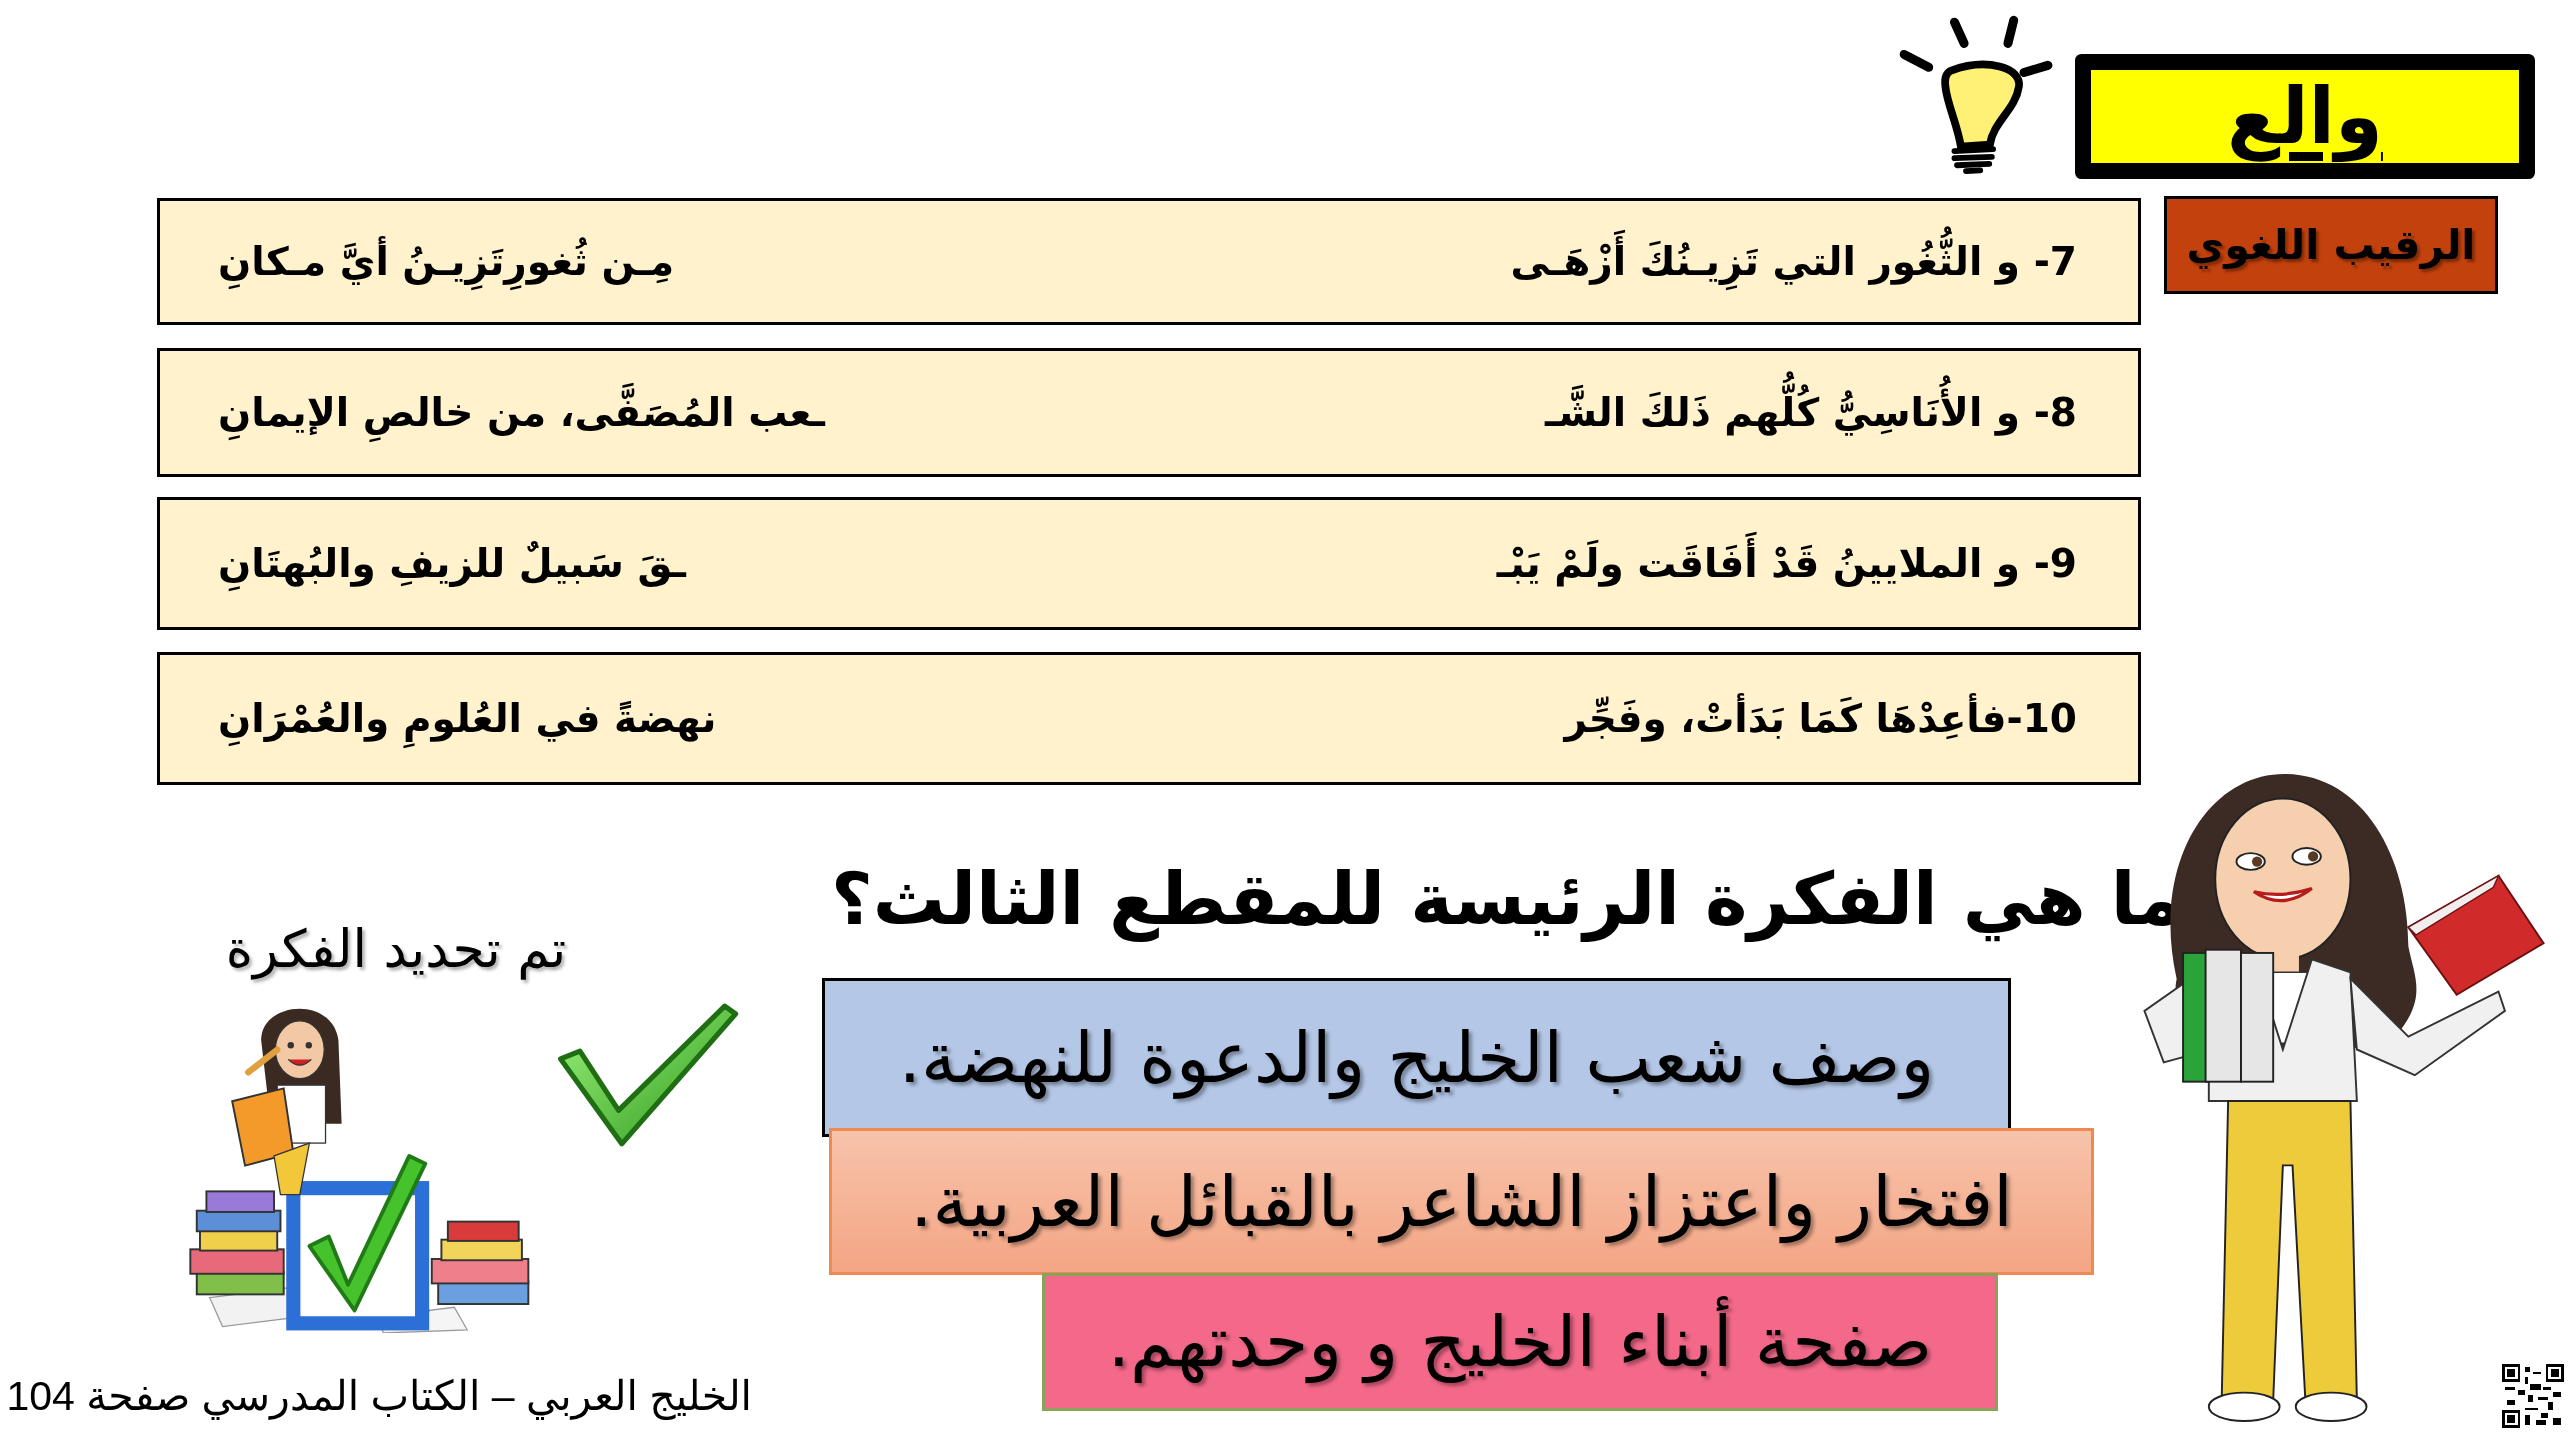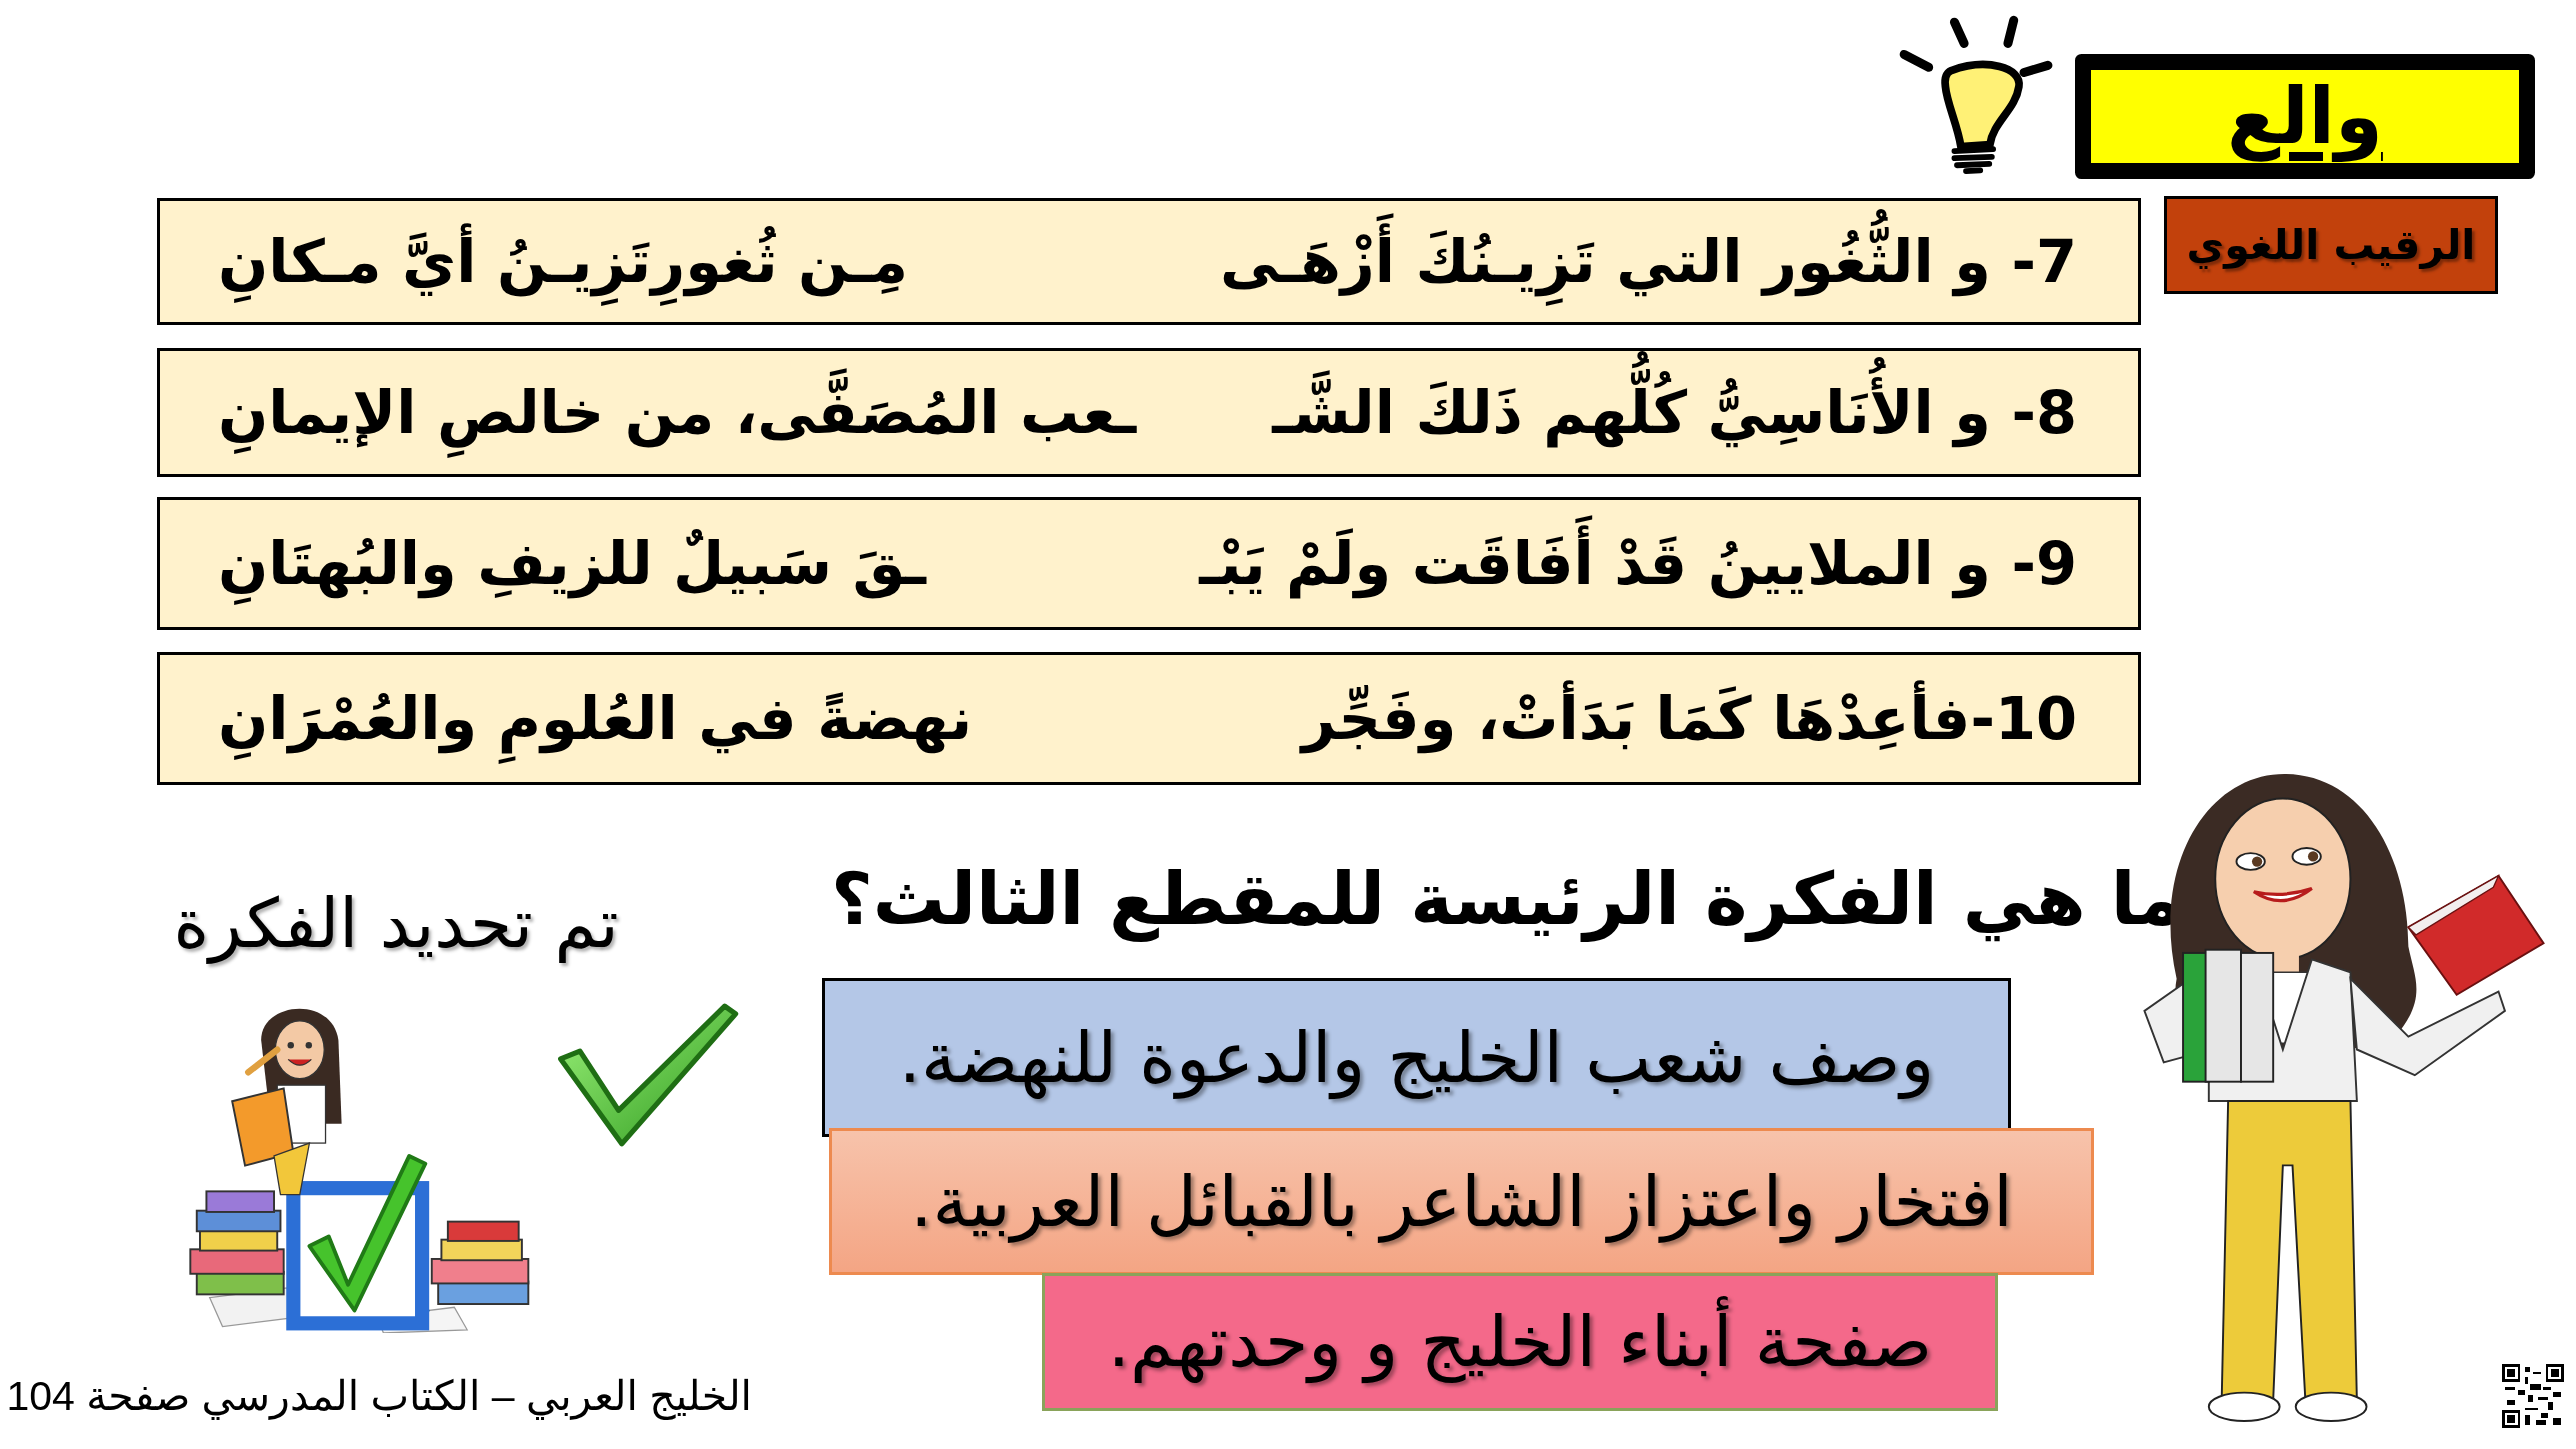--- a/index.html
+++ b/index.html
@@ -2,43 +2,43 @@
 <html style="font-size:10.3px"><head>
 <meta charset="utf-8">
 <style>
   html, body { margin:0; padding:0; background:#ffffff; }
   body { width:2576px; height:1449px; position:relative; overflow:hidden;
          font-family:"DejaVu Sans", "Liberation Sans", sans-serif; color:#000; }
   .abs { position:absolute; }
   .verse-box { position:absolute; left:157px; width:1984px; background:#fff2cc;
                border:3.9px solid #000; box-sizing:border-box; }
   .verse-box .h { position:absolute; top:0; bottom:0; display:flex; align-items:center;
-                  font-weight:bold; font-size:59px; white-space:nowrap; direction:rtl;
+                  font-weight:bold; font-size:39px; white-space:nowrap; direction:rtl;
                   font-family:"DejaVu Sans", sans-serif;text-align:center; }
   .verse-box .h1 { right:61px; }
   .verse-box .h2 { left:58px; }
   .title-box { left:2075px; top:54px; width:460px; height:125px; background:#ffff00;
                border:16.7px solid #000; border-radius:6.4px; box-sizing:border-box;
                display:flex; align-items:center; justify-content:center; }
   .title-box span { font-weight:bold; font-size:77px; text-decoration:underline;
                     text-decoration-thickness:9px; text-underline-offset:9px; direction:rtl; }
   .sub-box { left:2164px; top:196px; width:334px; height:98px; background:#c2410c;
              border:3.9px solid #000; box-sizing:border-box; display:flex; align-items:center;
              justify-content:center; }
   .sub-box span { font-weight:bold; font-size:41px; direction:rtl; text-shadow:2.6px 2.6px 2.6px rgba(0,0,0,.35); }
   .question { left:831px; top:850px; width:1249px; height:97px; display:flex; align-items:center;
               justify-content:flex-end; font-size:72px; font-weight:bold; direction:rtl; white-space:nowrap; }
   .answer { position:absolute; box-sizing:border-box; display:flex; align-items:center; justify-content:center;
             font-size:70px; direction:rtl; white-space:nowrap; text-shadow:3.2px 3.2px 3.9px rgba(0,0,0,.35); }
   .a1 { left:822px; top:978px; width:1189px; height:159px; background:#b4c7e7; border:3.2px solid #000; }
   .a2 { left:829px; top:1128px; width:1265px; height:147px;
         background:linear-gradient(#f7c3ab,#f4a584); border:3.2px solid #ed8a4f; }
   .a3 { left:1042px; top:1273px; width:956px; height:138px; background:#f4698a; border:3.2px solid #8aa35a; }
-  .done-label { left:161px; top:880px; width:470px; height:87px; display:flex; align-items:center;
-                justify-content:center; font-size:68px; direction:rtl; white-space:nowrap;
+  .done-label { left:161px; top:905px; width:470px; height:87px; display:flex; align-items:center;
+                justify-content:center; font-size:52px; direction:rtl; white-space:nowrap;
                 text-shadow:2.6px 2.6px 3.2px rgba(0,0,0,.3); }
   .footer { left:6.4px; top:1364px; width:792px; height:64px; display:flex; align-items:center;
             font-size:41px; direction:rtl; white-space:nowrap; justify-content:flex-end;
             font-family:"Liberation Sans", sans-serif; }
 </style>
 </head>
 <body>
 
 <div class="abs" style="left:1890px;top:6.4px;width:174px;height:169px;">
   <svg width="174" height="169" viewBox="0 0 270 262">

